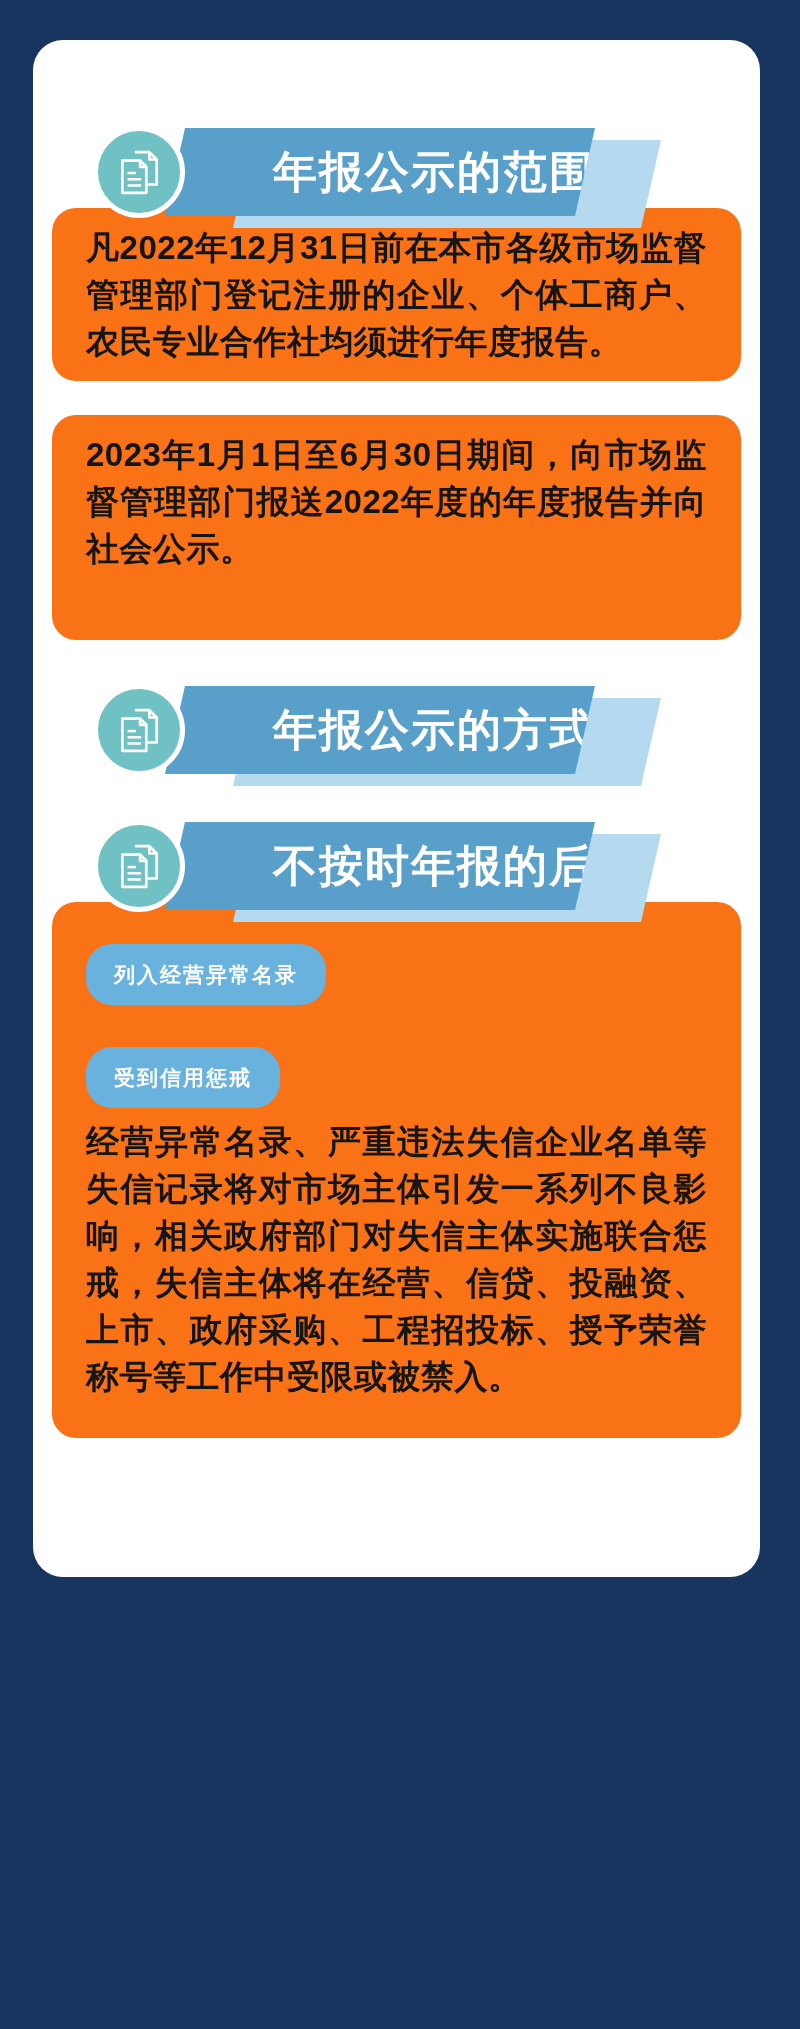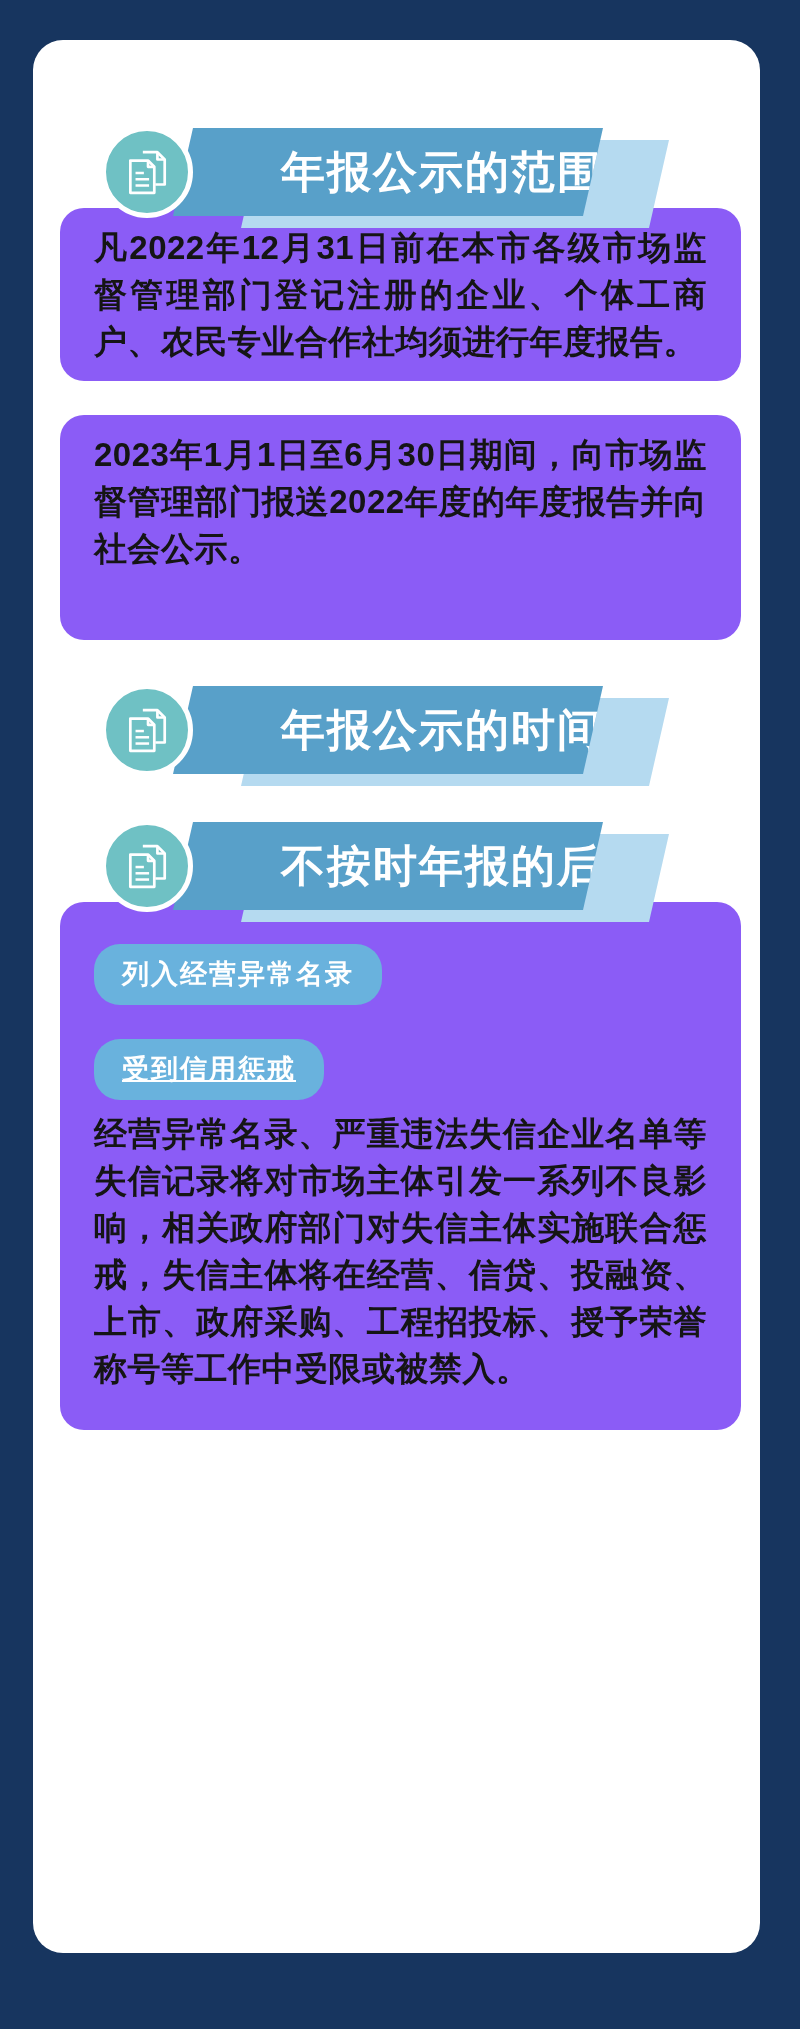--- a/index.html
+++ b/index.html
@@ -6,25 +6,25 @@
   .page {
     position:relative;
     width:800px; height:2029px;
     background:#17355f;
     overflow:hidden;
     font-family:"Liberation Sans", sans-serif;
     margin:0 auto;
   }
   .card {
     position:absolute; left:33px; top:40px;
-    width:727px; height:1913px;
+    width:727px; height:1537px;
     background:#ffffff;
     border-radius:30px;
     box-sizing:border-box;
-    padding:86px 0 0 8px;
+    padding:86px 0 0 0;
     overflow:hidden;
   }
   .section { position:relative; }
   .section + .section { margin-top:44px; }
 
   
   .sec-header { position:relative; height:92px; margin-left:60px; }
   .hdr-shadow {
     position:absolute; left:140px; top:14px;
     width:428px; height:88px;
@@ -48,41 +48,41 @@
     width:92px; height:92px; border-radius:50%;
     background:#6fc1c4; border:5px solid #ffffff;
     box-sizing:border-box;
     display:flex; align-items:center; justify-content:center;
   }
   .hdr-circle svg { width:50px; height:50px; display:block; }
 
   
   .box {
     margin:-10px 19px 0 19px;
-    background:#8b5cf6;
+    background:#f97316;
     border-radius:24px;
     padding:16px 34px;
     font-size:33px; line-height:47px;
     font-weight:600; color:#151515;
     text-align:justify;
     letter-spacing:0.5px;
   }
   .box.roomy { padding-bottom:68px; }
   .box.consequences { padding:42px 34px 38px 34px; }
 
   .pill {
     display:inline-block;
     background:#69b2dd; color:#ffffff;
-    font-size:27px; font-weight:bold;
+    font-size:21px; font-weight:bold;
     letter-spacing:2px;
     padding:7px 28px;
     border-radius:26px;
     margin-bottom:10px;
   }
-  .pill.second { margin-top:24px;text-decoration:underline; }
+  .pill.second { margin-top:32px; }
   .sub-body { margin:0; }
 </style>
 </head>
 <body>
 
 <div class="page">
   <div class="card">
 
     <div class="section">
       <div class="sec-header">
@@ -110,21 +110,21 @@
     <div class="section">
       <div class="box roomy">
         <p class="sub-body">2023年1月1日至6月30日期间，向市场监督管理部门报送2022年度的年度报告并向社会公示。</p>
       </div>
     </div>
 
     <div class="section">
       <div class="sec-header">
         <div class="hdr-shadow"></div>
         <div class="hdr-banner">
-          <span class="hdr-title">年报公示的时间</span>
+          <span class="hdr-title">年报公示的方式</span>
         </div>
         <div class="hdr-circle">
           <svg viewBox="0 0 48 48">
             <path d="M20 5 H34 L41 12 V36 H32" fill="none" stroke="#fff" stroke-width="2.6" stroke-linejoin="round"></path>
             <path d="M34 5 V12 H41" fill="none" stroke="#fff" stroke-width="2.6" stroke-linejoin="round"></path>
             <path d="M8 13 H25 L31 19 V44 H8 Z" fill="#6fc1c4" stroke="#fff" stroke-width="2.6" stroke-linejoin="round"></path>
             <path d="M25 13 V19 H31" fill="none" stroke="#fff" stroke-width="2.6" stroke-linejoin="round"></path>
             <line x1="13" y1="25" x2="21" y2="25" stroke="#fff" stroke-width="2.4"></line>
             <line x1="13" y1="31" x2="26" y2="31" stroke="#fff" stroke-width="2.4"></line>
             <line x1="13" y1="37" x2="26" y2="37" stroke="#fff" stroke-width="2.4"></line>

